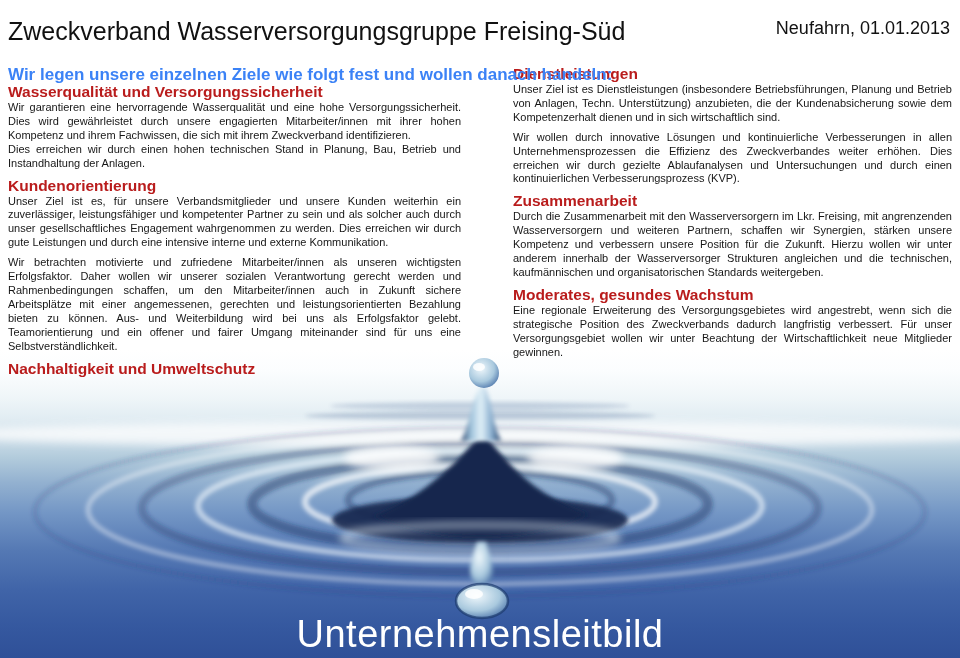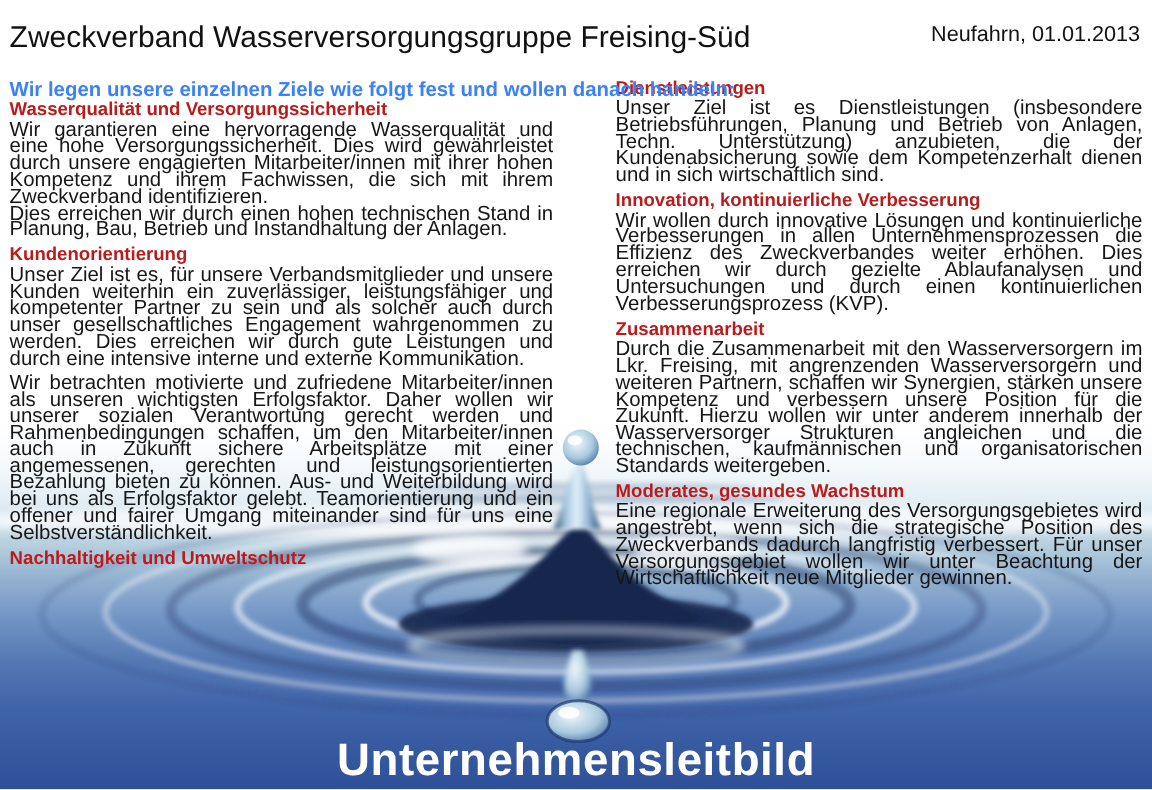--- a/index.html
+++ b/index.html
@@ -13,30 +13,30 @@
   .date  { position:absolute; right:10px; top:18px; font-size:18px; color:#111; z-index:2; }
   .intro { position:absolute; left:8px; top:65px; font-size:17px; font-weight:700;
            color:#3b82f6; z-index:2; white-space:nowrap; }
 
   
   .col { position:absolute; color:#161616; z-index:1; }
   .col-left  { left:8px;  top:83px; width:453px; }
   .col-right { left:513px; top:65px; width:439px; }
   .sec { margin-bottom:6px; }
   .sec h2 { font-size:15.5px; line-height:17px; font-weight:700; color:#b91c1c; margin-bottom:1px; }
-  .sec p  { font-size:17px; line-height:13.9px; text-align:justify; }
+  .sec p  { font-size:11px; line-height:13.9px; text-align:justify; }
 
   
   .photo { position:absolute; left:0; top:350px; width:960px; height:308px; z-index:0;
     background:linear-gradient(180deg,
       #ffffff 0%, #fbfdfe 7%, #f0f6f9 15%, #e2edf3 22%, #cfdfe9 28%, #b2cbdc 35%,
       #93b1d0 43%, #7396c5 53%, #5579b4 65%, #4064a8 78%, #35589f 90%, #2f5098 100%); }
   .photo svg { position:absolute; left:0; top:0; }
   .caption { position:absolute; left:0; right:0; bottom:2px; text-align:center;
-             font-size:38px; font-weight:700; color:#ffffff; letter-spacing:0.5px; }
+             font-size:38px; font-weight:400; color:#ffffff; letter-spacing:0.5px; }
 </style>
 </head>
 <body>
 
 <div class="page">
 
   <h1 class="title">Zweckverband Wasserversorgungsgruppe Freising-Süd</h1>
   <div class="date">Neufahrn, 01.01.2013</div>
   <div class="intro">Wir legen unsere einzelnen Ziele wie folgt fest und wollen danach handeln:</div>
 
@@ -117,21 +117,20 @@
       <h2>Nachhaltigkeit und Umweltschutz</h2>
     </div>
   </section>
 
   <section class="col col-right">
     <div class="sec">
       <h2>Dienstleistungen</h2>
       <p>Unser Ziel ist es Dienstleistungen (insbesondere Betriebsführungen, Planung und Betrieb von Anlagen, Techn. Unterstützung) anzubieten, die der Kundenabsicherung sowie dem Kompetenzerhalt dienen und in sich wirtschaftlich sind.</p>
     </div>
     <div class="sec">
-      <h2>Innovation, kontinuierliche Verbesserung</h2>
       <p>Wir wollen durch innovative Lösungen und kontinuierliche Verbesserungen in allen Unternehmensprozessen die Effizienz des Zweckverbandes weiter erhöhen. Dies erreichen wir durch gezielte Ablaufanalysen und Untersuchungen und durch einen kontinuierlichen Verbesserungsprozess (KVP).</p>
     </div>
     <div class="sec">
       <h2>Zusammenarbeit</h2>
       <p>Durch die Zusammenarbeit mit den Wasserversorgern im Lkr. Freising, mit angrenzenden Wasserversorgern und weiteren Partnern, schaffen wir Synergien, stärken unsere Kompetenz und verbessern unsere Position für die Zukunft. Hierzu wollen wir unter anderem innerhalb der Wasserversorger Strukturen angleichen und die technischen, kaufmännischen und organisatorischen Standards weitergeben.</p>
     </div>
     <div class="sec">
       <h2>Moderates, gesundes Wachstum</h2>
       <p>Eine regionale Erweiterung des Versorgungsgebietes wird angestrebt, wenn sich die strategische Position des Zweckverbands dadurch langfristig verbessert. Für unser Versorgungsgebiet wollen wir unter Beachtung der Wirtschaftlichkeit neue Mitglieder gewinnen.</p>
     </div>

